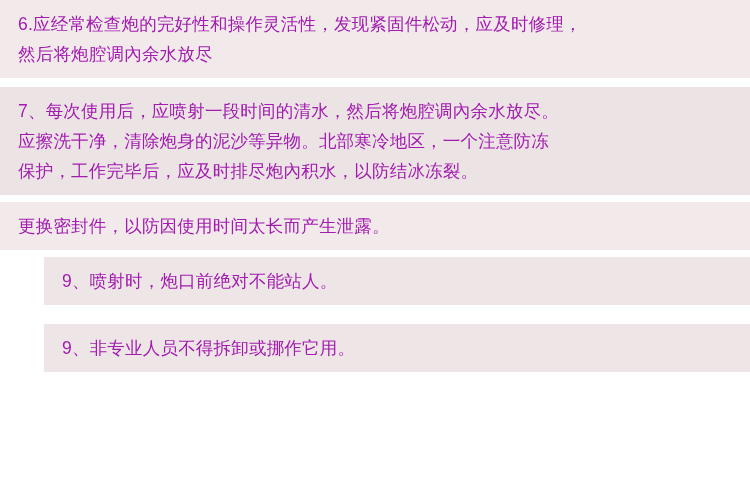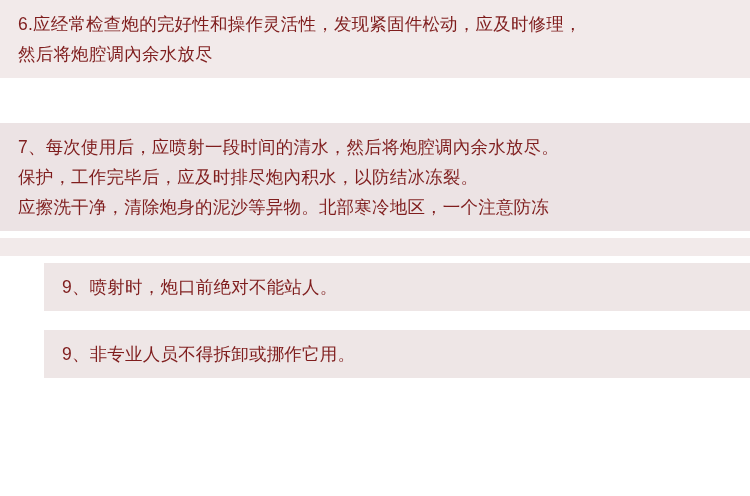--- a/index.html
+++ b/index.html
@@ -16,29 +16,29 @@
   #doc {
     width: 750px;
     height: 496px;
     position: relative;
     background: #ffffff;
   }
   .item {
     box-sizing: border-box;
     width: 750px;
     padding: 9px 14px 9px 18px;
-    color: #7f1d1d;
+    color: #a21caf;
     font-size: 17.5px;
     line-height: 30px;
     letter-spacing: 0.2px;
     text-align: justify;
     border-bottom: 1px solid #ffffff;
   }
   .item.shade-a { background: #f2eaea; }
-  .item.shade-b { background: #ece3e4; margin-top: 36px; }
+  .item.shade-b { background: #ece3e4; }
   .item.shade-c { background: #eee6e6; margin-left: 44px; }
   .item p {
     margin: 0;
   }
   .spacer {
     width: 750px;
     background: #ffffff;
   }
 </style>
 </head>
@@ -48,27 +48,28 @@
 
   <div class="item shade-a">
     <p>6.应经常检查炮的完好性和操作灵活性，发现紧固件松动，应及时修理，</p>
     <p>然后将炮腔调內余水放尽</p>
   </div>
 
   <div class="spacer" style="height:8px"></div>
 
   <div class="item shade-b">
     <p>7、每次使用后，应喷射一段时间的清水，然后将炮腔调內余水放尽。</p>
+    <p>应擦洗干净，清除炮身的泥沙等异物。北部寒冷地区，一个注意防冻</p>
     <p>保护，工作完毕后，应及时排尽炮內积水，以防结冰冻裂。</p>
-    <p>应擦洗干净，清除炮身的泥沙等异物。北部寒冷地区，一个注意防冻</p>
   </div>
 
   <div class="spacer" style="height:6px"></div>
 
   <div class="item shade-a">
+    <p>更换密封件，以防因使用时间太长而产生泄露。</p>
   </div>
 
   <div class="spacer" style="height:6px"></div>
 
   <div class="item shade-c">
     <p>9、喷射时，炮口前绝对不能站人。</p>
   </div>
 
   <div class="spacer" style="height:6px"></div>
 

